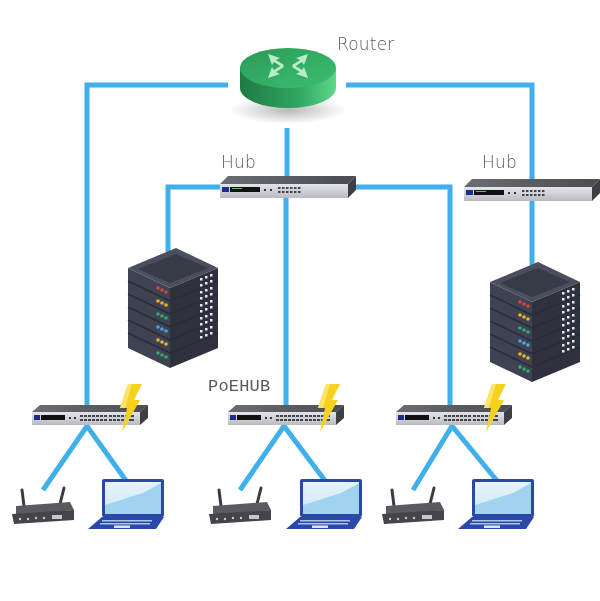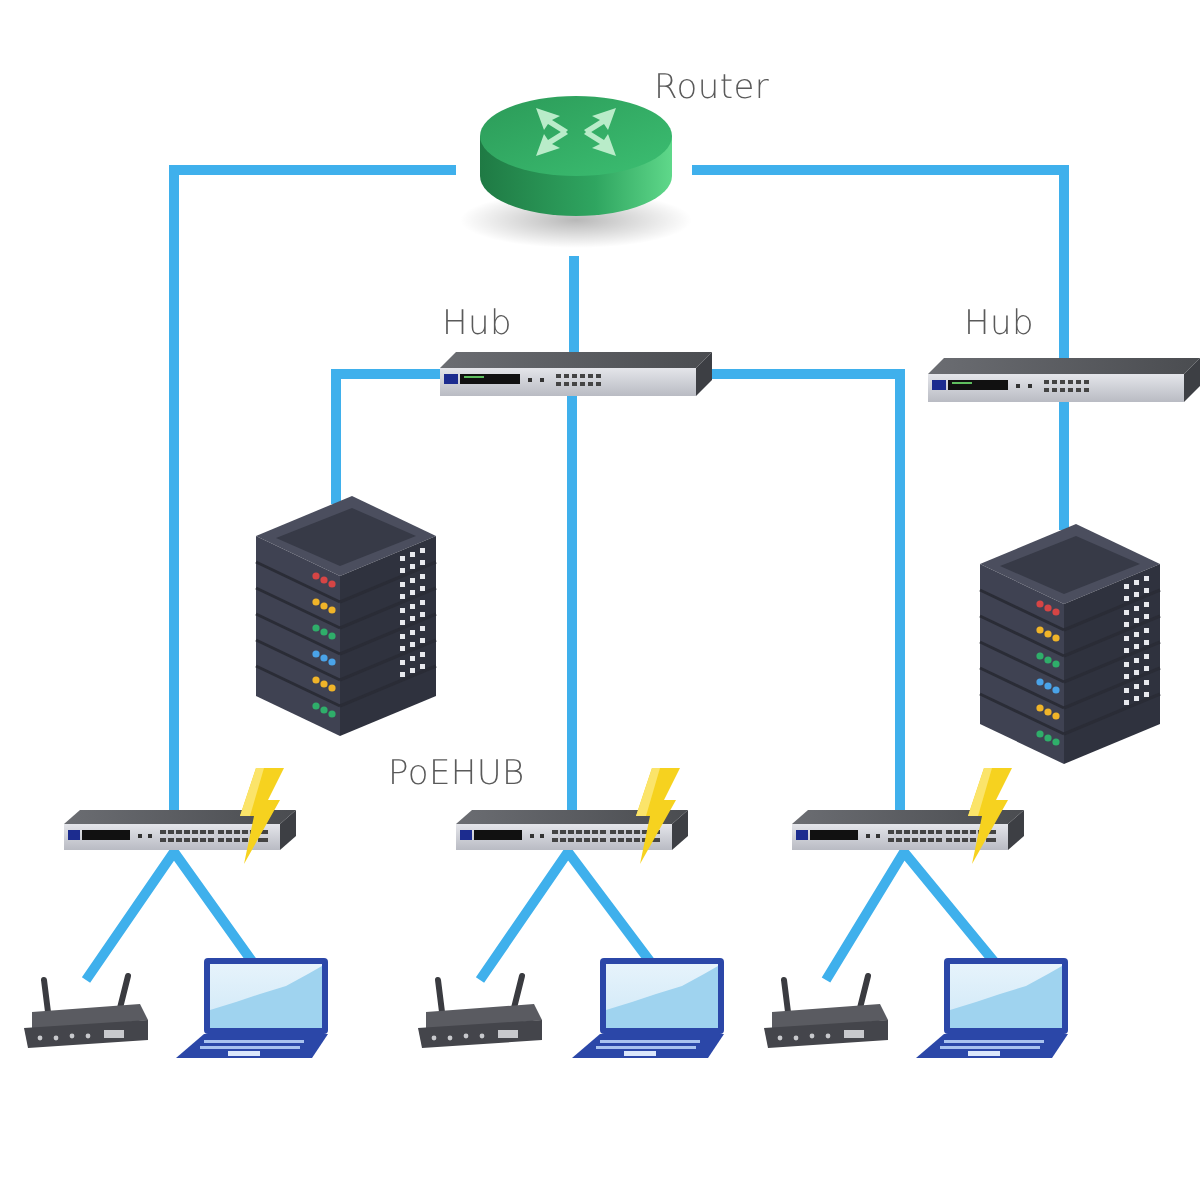--- a/index.html
+++ b/index.html
@@ -252,16 +252,16 @@
 
   <use href="#wifi" x="10" y="488" width="66" height="40"></use>
   <use href="#wifi" x="207" y="488" width="66" height="40"></use>
   <use href="#wifi" x="380" y="488" width="66" height="40"></use>
 
   <use href="#laptop" x="88" y="479" width="80" height="52"></use>
   <use href="#laptop" x="286" y="479" width="80" height="52"></use>
   <use href="#laptop" x="458" y="479" width="80" height="52"></use>
 </svg>
 
-<div class="label" style="left:327px;top:34px;text-align:center;">Router</div>
+<div class="label" style="left:337px;top:34px;text-align:center;">Router</div>
 <div class="label" style="left:221px;top:152px;">Hub</div>
 <div class="label" style="left:482px;top:152px;">Hub</div>
-<div class="label" style="left:194px;top:377px;">PoEHUB</div>
+<div class="label" style="left:208px;top:377px;font-family:Liberation Mono, monospace;">PoEHUB</div>
 
 </body></html>

